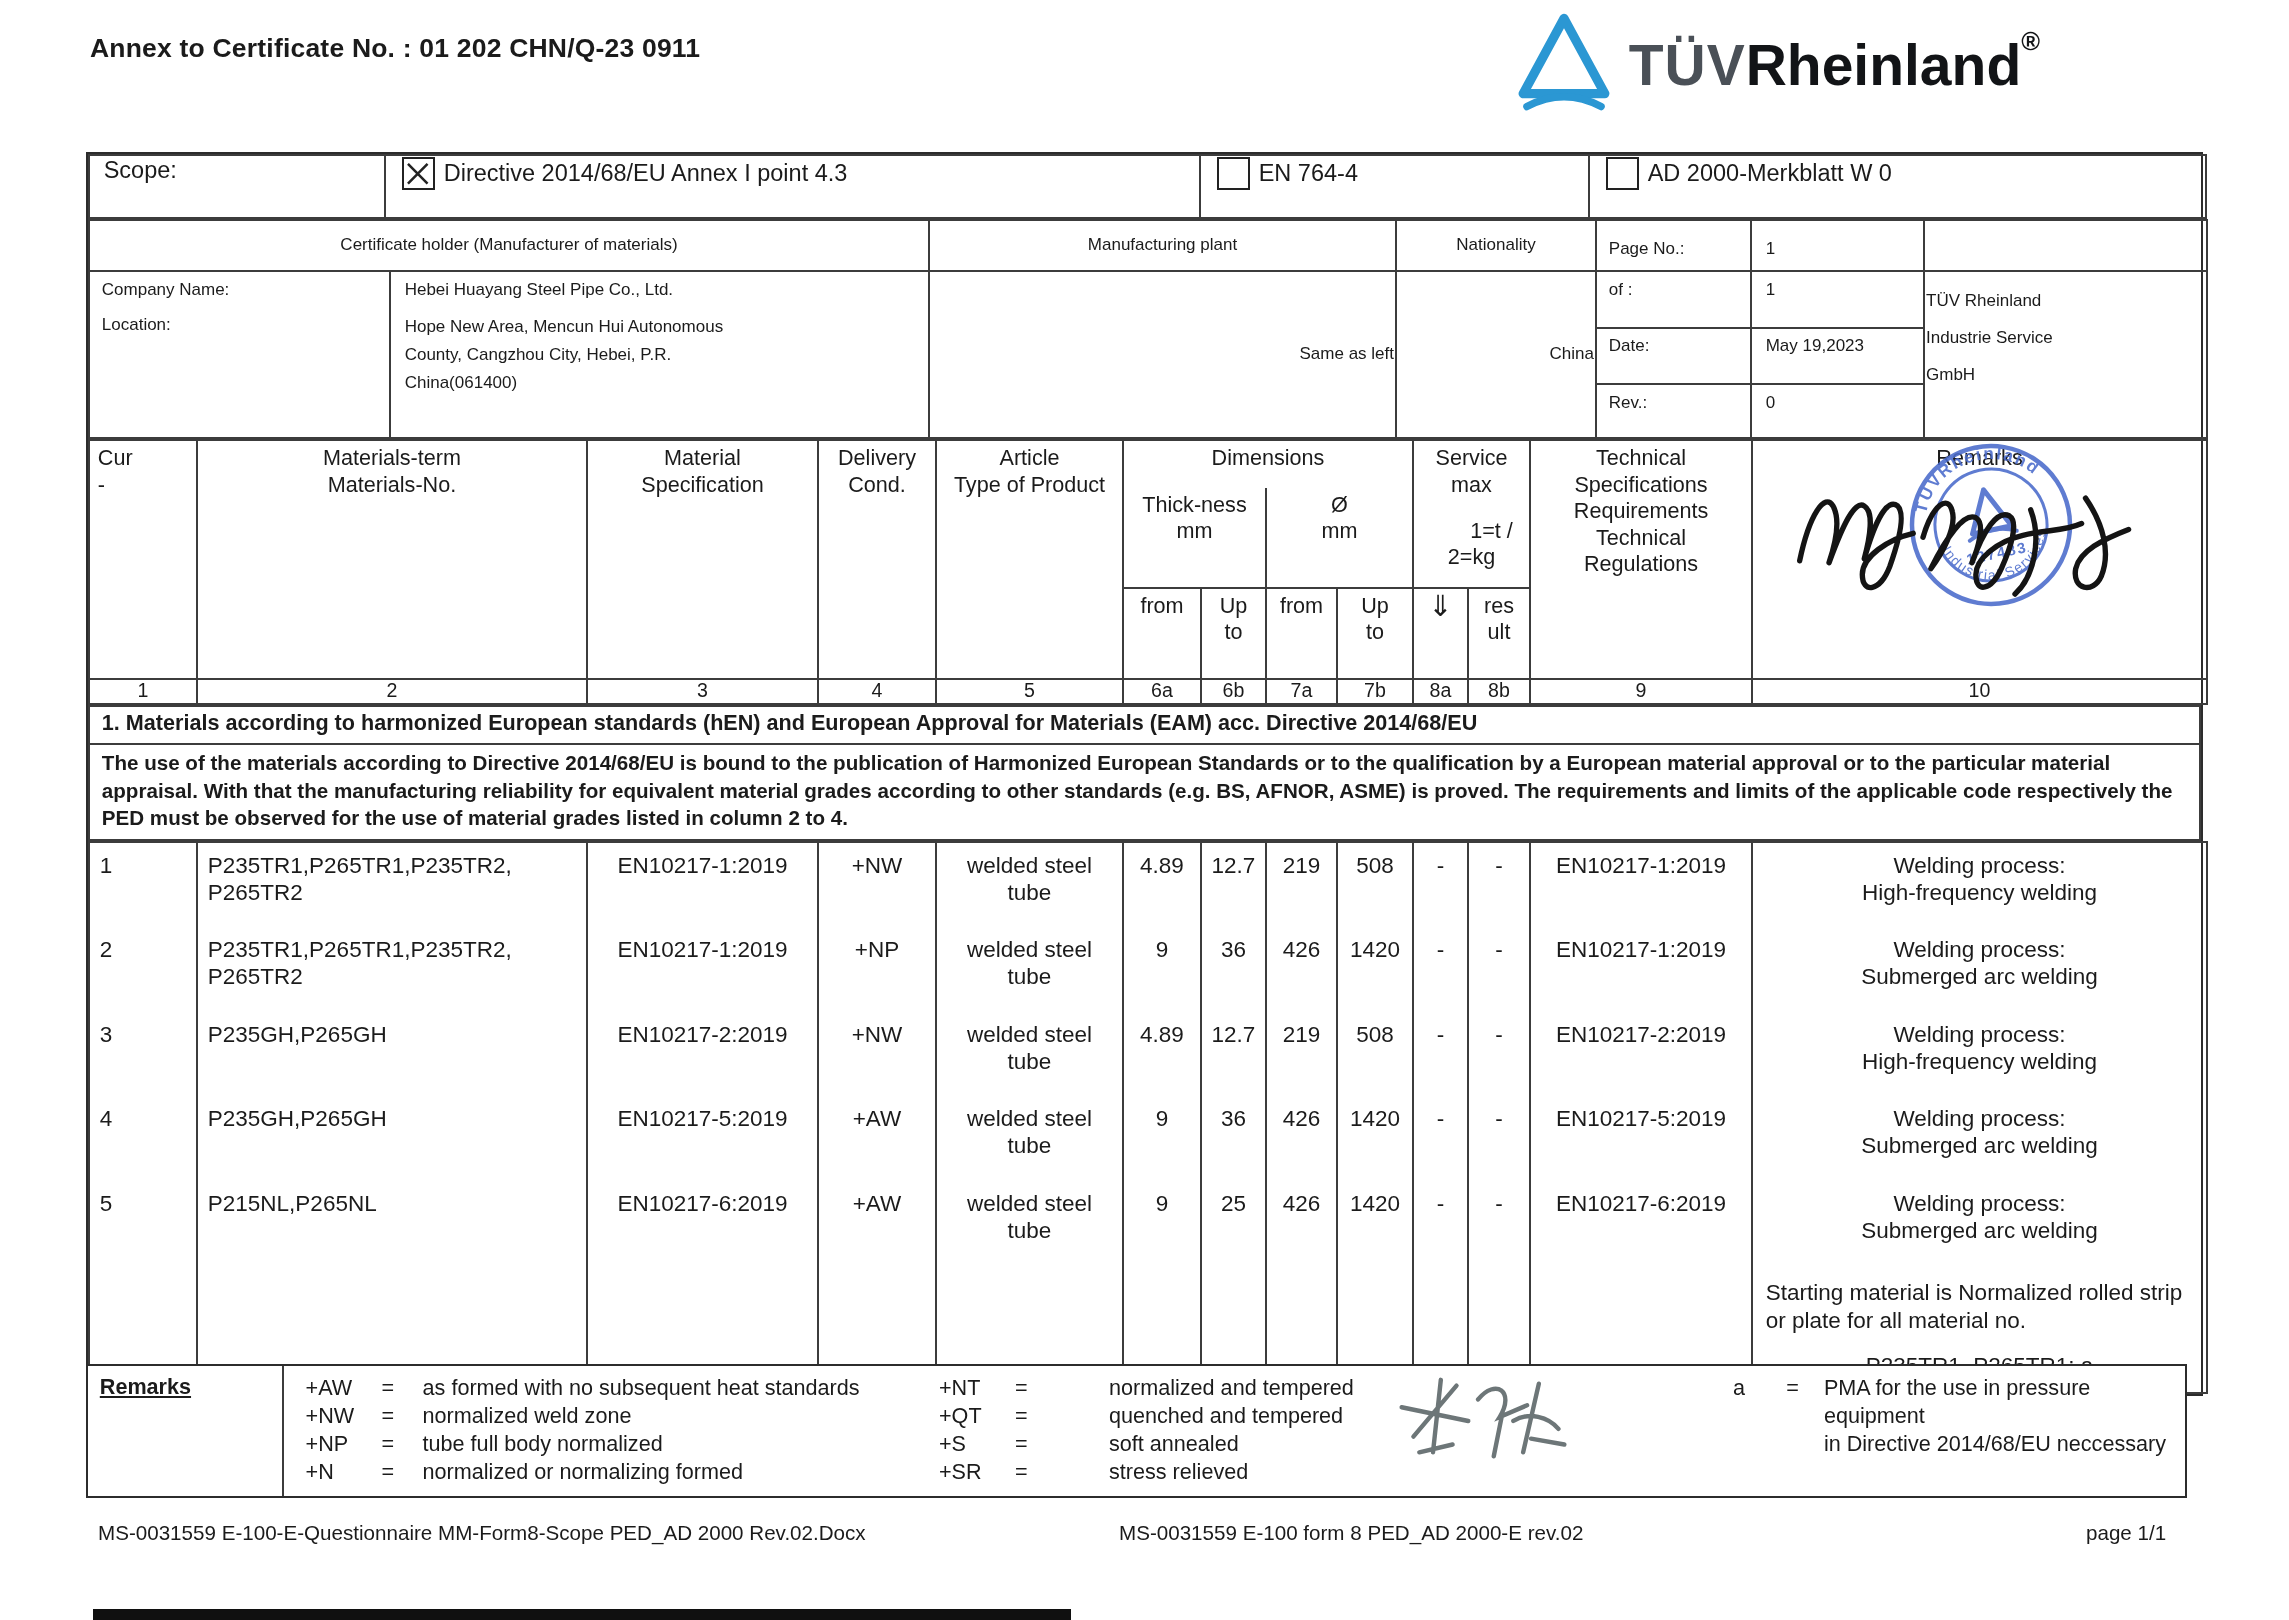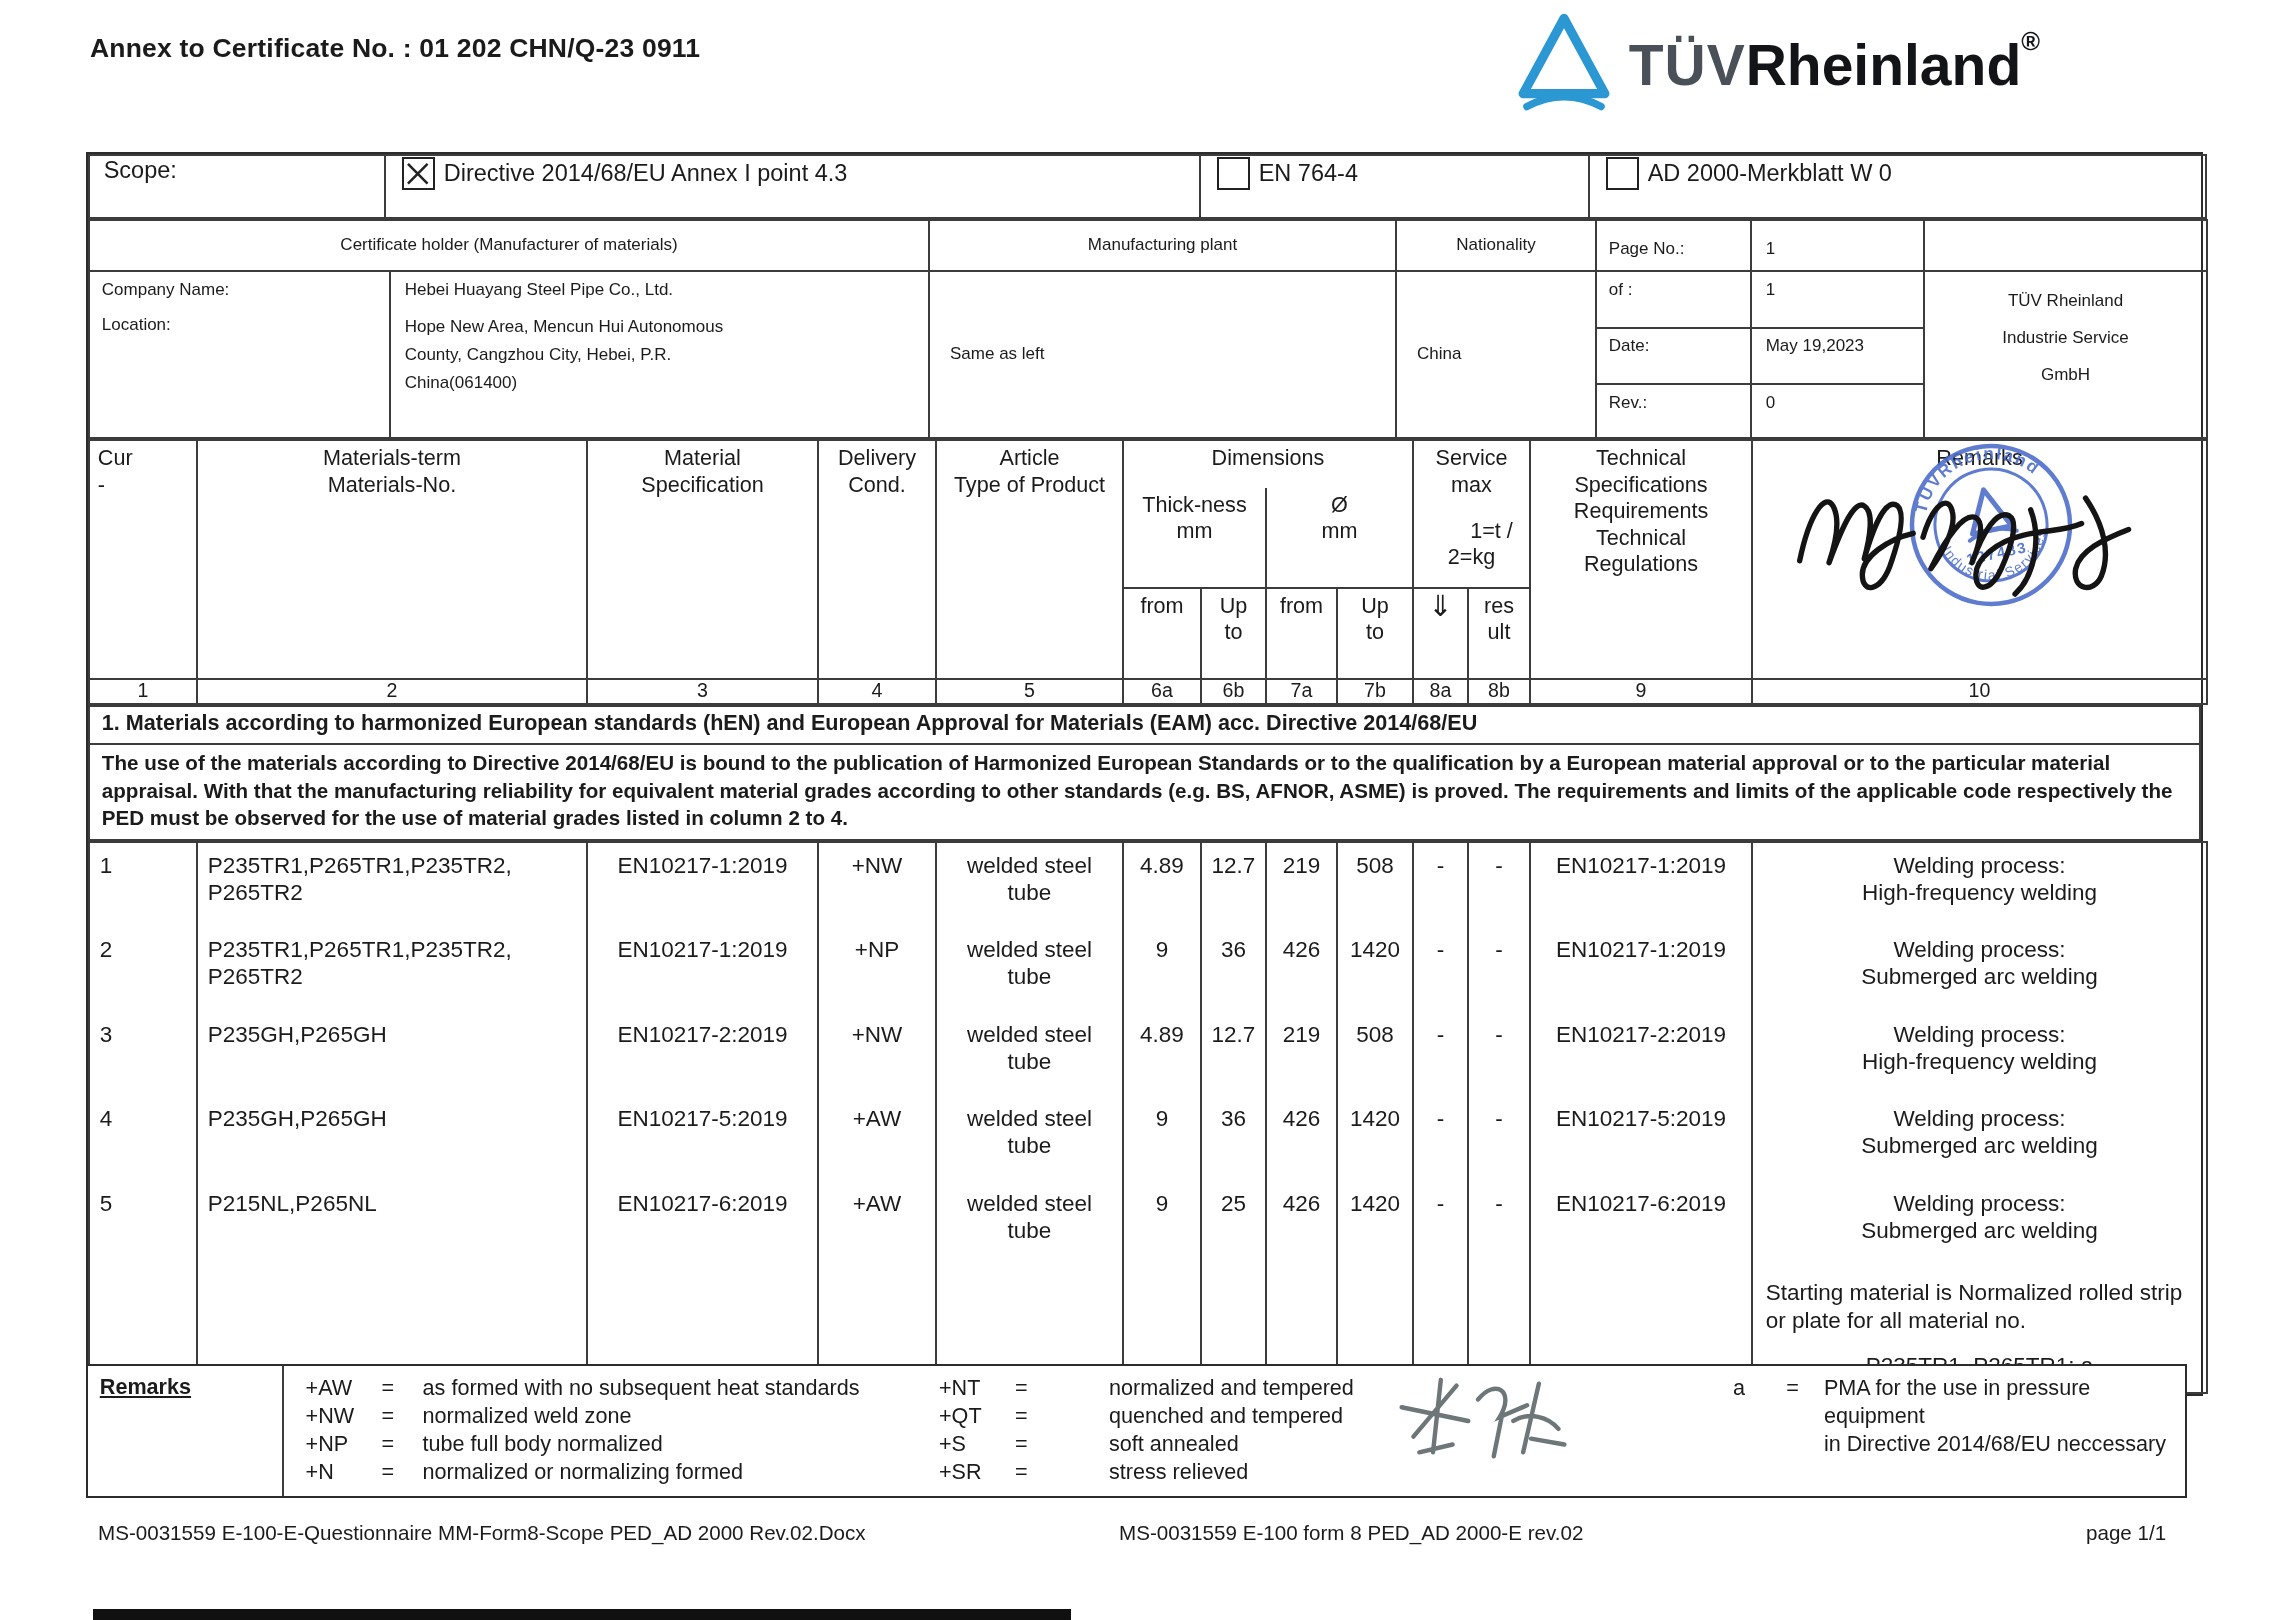--- a/index.html
+++ b/index.html
@@ -29,22 +29,22 @@
   .cb svg{display:block;}
   
   .band-holder td{font-size:17px;}
   .band-holder .hh td{height:41px;vertical-align:middle;text-align:center;}
   .band-holder .lbl{padding:7.8px 0 0 11.8px;vertical-align:top;}
   .band-holder .val{padding:7.8px 0 0 13.7px;vertical-align:top;}
   .band-holder .labels{padding:7.8px 0 0 11.8px;}
   .band-holder .labels .loc{margin-top:15.7px;}
   .band-holder .values{padding:7.8px 0 0 13.7px;}
   .band-holder .values .locv{margin-top:13.7px;line-height:28px;}
-  .band-holder .center-cell{text-align:left;vertical-align:middle;padding-left:20px;}
-  .band-holder .org{text-align:center;padding-top:9.8px;line-height:37px;}
+  .band-holder .center-cell{text-align:right;vertical-align:middle;padding-left:20px;}
+  .band-holder .org{padding-top:9.8px;line-height:37px;}
   .band-holder tr.d1 td{height:47px;}
   .band-holder tr.d2 td{height:47px;}
   .band-holder tr.d3 td{height:44px;}
   
   .band-cols td{text-align:center;font-size:21.6px;line-height:26.5px;padding-top:3.9px;}
   .band-cols .r1 td{height:42px;}
   .band-cols .r2 td{height:94px;border-top:none;}
   .band-cols .h-dim{border-bottom:none;}
   .band-cols .r3 td{height:84px;}
   .band-cols .h-cur{text-align:left;padding-left:7.8px;}

